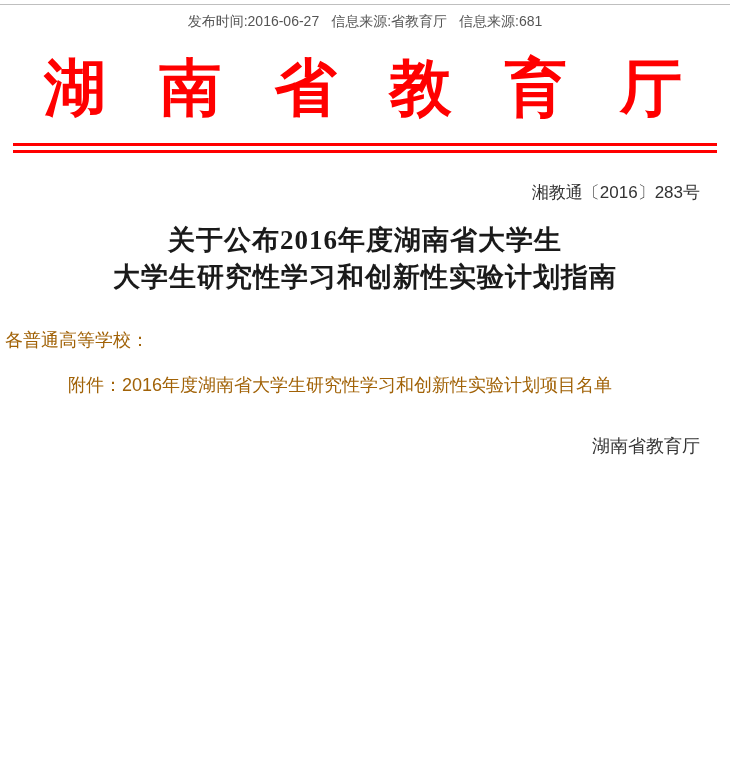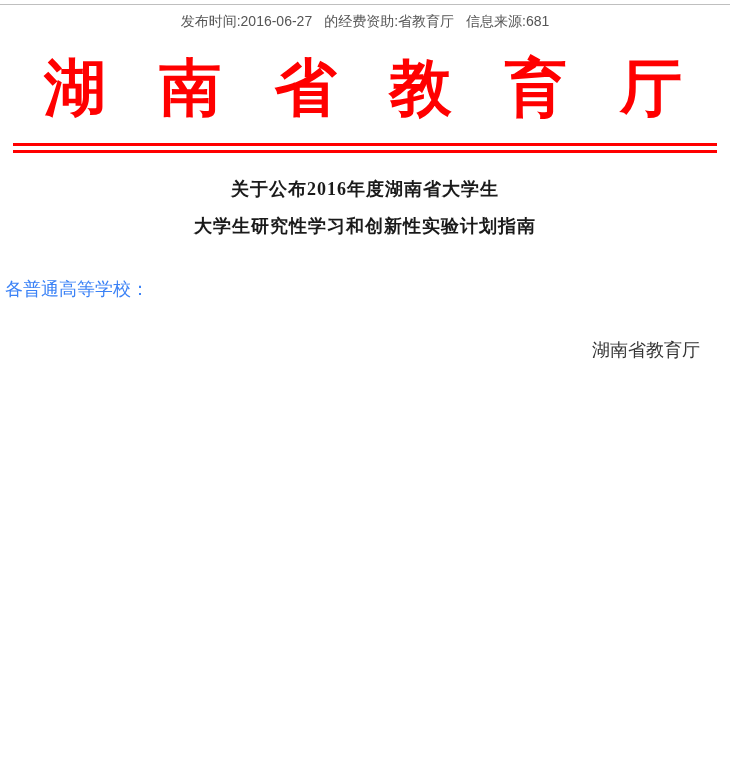--- a/index.html
+++ b/index.html
@@ -63,36 +63,36 @@
     text-align: right;
     font-size: 17px;
     color: #333333;
   }
   
   .doc-title {
     margin: 18px 0 16px 0;
     text-align: center;
     font-family: "Liberation Serif", "DejaVu Serif", serif;
     font-weight: bold;
-    font-size: 18px;
+    font-size: 27px;
     line-height: 37px;
     letter-spacing: 1px;
     color: #1a1a1a;
   }
   .doc-title span {
     display: block;
   }
   
   .body-text {
     margin-top: 26px;
     padding: 0 5px;
     font-size: 18px;
     line-height: 37px;
     text-align: justify;
-    color: #3b82f6;
+    color: #a16207;
   }
   .body-text p {
     margin: 0;
   }
   .body-text .para {
     text-indent: 2em;
   }
   .body-text .attachment {
     margin-top: 8px;
     text-indent: 3.5em;
@@ -107,47 +107,49 @@
     color: #333333;
   }
 </style>
 </head>
 <body>
 
 <div class="page">
 
   <header class="meta-bar">
     <span>发布时间:2016-06-27</span>
-    <span>的经费资助:省教育厅</span>
+    <span>信息来源:省教育厅</span>
     <span>信息来源:681</span>
   </header>
 
   <h1 class="letterhead">
       <span>湖</span>
       <span>南</span>
       <span>省</span>
       <span>教</span>
       <span>育</span>
       <span>厅</span>
     </h1>
 
   <div class="red-rule">
     <div class="thick"></div>
     <div class="gap"></div>
     <div class="thin"></div>
   </div>
 
+  <div class="doc-number">湘教通〔2016〕283号</div>
 
   <h2 class="doc-title">
     <span>关于公布2016年度湖南省大学生</span>
     <span>大学生研究性学习和创新性实验计划指南</span>
   </h2>
 
   <section class="body-text">
     <p class="salutation">各普通高等学校：</p>
+    <p class="attachment">附件：2016年度湖南省大学生研究性学习和创新性实验计划项目名单</p>
   </section>
 
   <div class="signature">
     <div>湖南省教育厅</div>
 
   </div>
 
 </div>
 
 </body></html>

